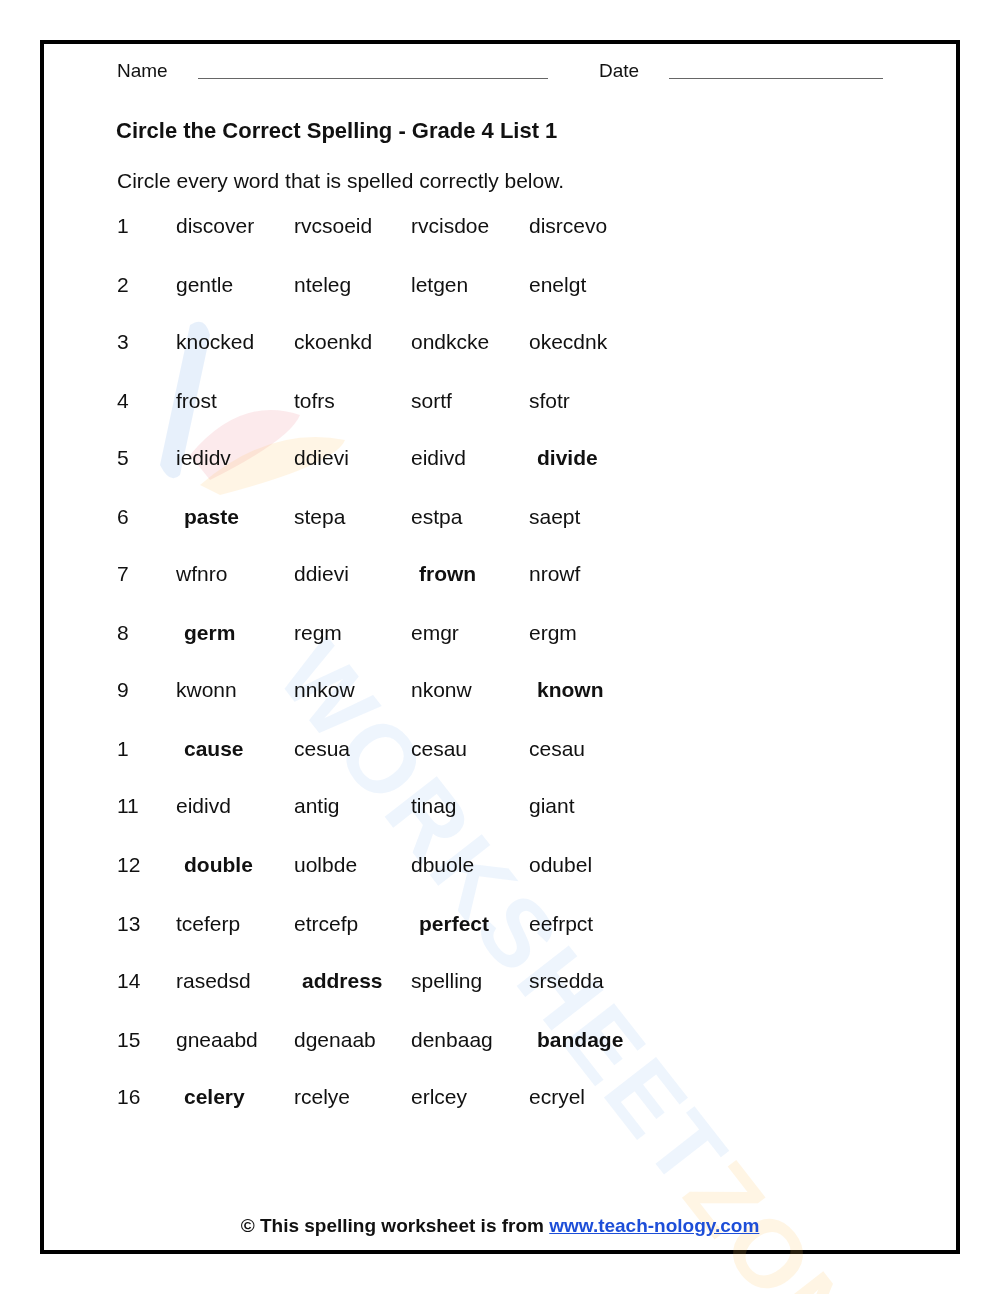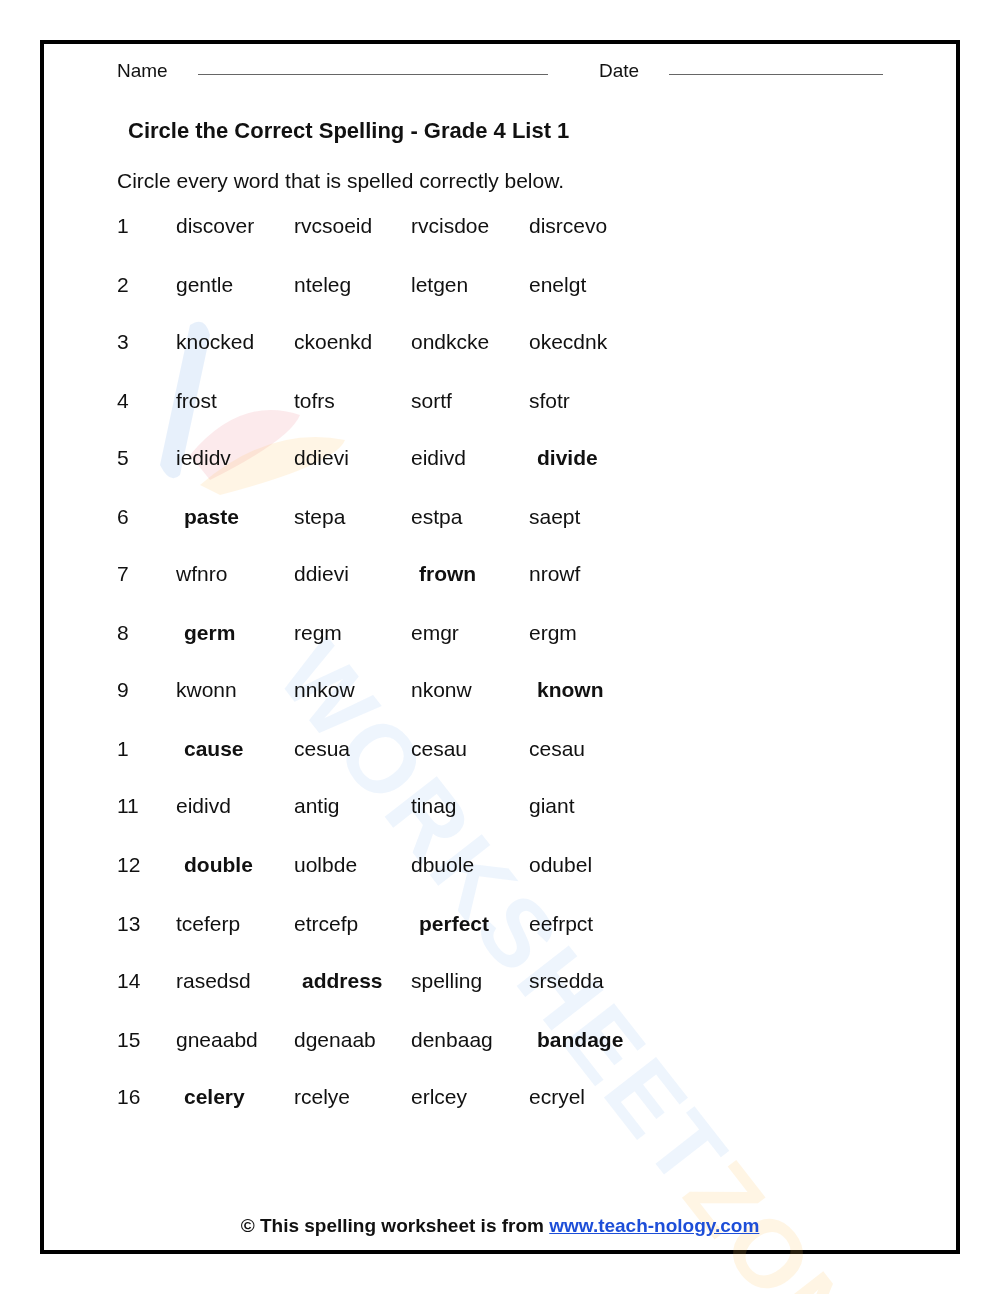--- a/index.html
+++ b/index.html
@@ -47,37 +47,38 @@
       font-family: "Liberation Sans", sans-serif;
     }
     .wm-text .wm-blue { color: rgba(120, 180, 240, 0.13); }
     .wm-text .wm-orange { color: rgba(255, 190, 90, 0.16); }
 
     .header-line {
       position: absolute;
       top: 60px;
       font-size: 19px;
       display: flex;
+      align-items: flex-end;
       gap: 24px;
     }
     .field-label { margin-right: 6px; }
     .blank-line {
       display: inline-block;
       border-bottom: 1px solid #666666;
       height: 14px;
       margin-bottom: 3px;
     }
     .name-field { left: 117px; }
     .name-field .blank-line { width: 350px; }
     .date-field { left: 599px; }
     .date-field .blank-line { width: 214px; }
 
     .title {
       position: absolute;
-      left: 128px;
+      left: 116px;
       top: 118px;
       font-size: 22px;
       font-weight: bold;
       margin: 0;
     }
     .instructions {
       position: absolute;
       left: 117px;
       top: 169px;
       font-size: 21px;

